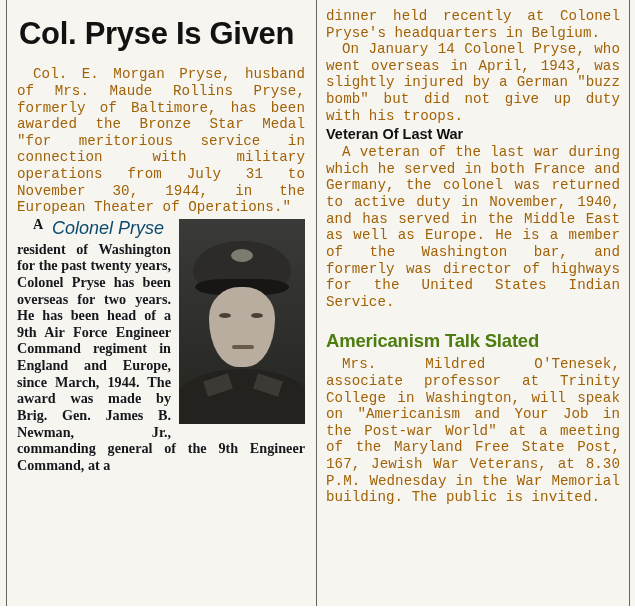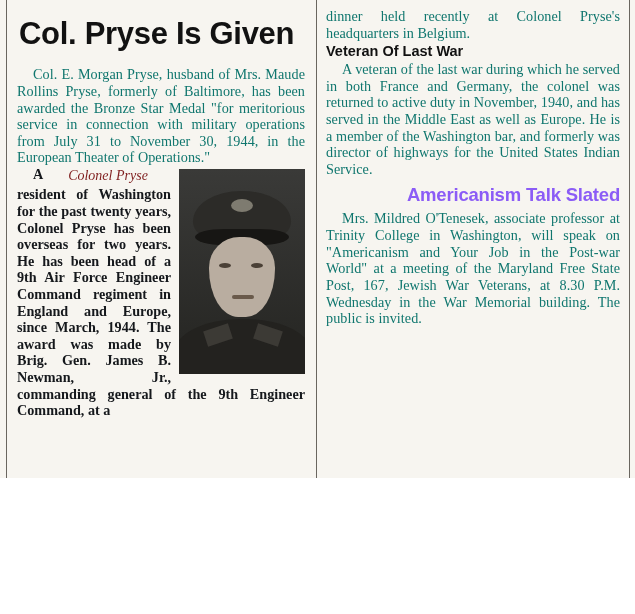--- a/index.html
+++ b/index.html
@@ -10,21 +10,21 @@
   body {
     width: 635px;
     height: 614px;
     overflow: hidden;
     font-family: "Liberation Serif", serif;
     color: #1b1b1b;
   }
   #page {
     position: relative;
     width: 635px;
-    height: 478px;
+    height: 606px;
     background: #f7f5f0;
     box-sizing: border-box;
   }
   
   .rule-v {
     position: absolute;
     top: 0;
     bottom: 0;
     width: 1px;
     background: #6a665f;
@@ -57,25 +57,25 @@
     line-height: 1.30;
     letter-spacing: -0.3px;
     color: #121212;
     margin: 4px 0 12px 0;
     padding-left: 2px;
   }
   .headline span { display: block; }
 
   
   .body-text {
-    font-family: Liberation Serif, serif;
+    font-family: Liberation Mono, monospace;
     font-size: 14.2px;
     line-height: 1.17;
     text-align: justify;
-    color: #0f766e;
+    color: #a16207;
     letter-spacing: 0.05px;
   }
   .body-text p {
     margin: 0 0 0 0;
     text-indent: 16px;
   }
   .body-text p.noindent { text-indent: 0; }
 
   
   .wrap-block {
@@ -153,47 +153,47 @@
     position: absolute;
     top: 158px;
     width: 26px; height: 16px;
     background: #3c3a35;
     transform: rotate(18deg);
   }
   .photo .collar-l { left: 26px; transform: rotate(-18deg); }
   .photo .collar-r { left: 76px; }
 
   .caption {
-    font-family: Liberation Serif, serif;
+    font-family: Liberation Sans, sans-serif;
     font-style: italic;
-    font-size: 14px;
+    font-size: 18px;
     text-align: center;
-    color: #7f1d1d;
+    color: #0c4a6e;
     clear: none;
     margin: 2px 0 2px 0;
     width: 126px;
     float: right;
   }
 
   
   .subhead {
     font-family: "Liberation Sans", sans-serif;
     font-weight: bold;
     font-size: 14.5px;
     text-align: left;
     margin: 2px 0 2px 0;
     color: #111;
   }
   .subhead-big {
     font-family: "Liberation Sans", sans-serif;
     font-weight: bold;
     font-size: 18.5px;
-    text-align: right;
-    margin: 7px 0 4px 0;
-    color: #8b5cf6;
+    text-align: left;
+    margin: 20px 0 4px 0;
+    color: #4d7c0f;
     letter-spacing: -0.2px;
   }
 </style>
 </head>
 <body>
 
 <div id="page">
 
   <div class="rule-v" id="rule-left"></div>
   <div class="rule-v" id="rule-mid"></div>
@@ -225,20 +225,21 @@
       <div class="caption">Colonel Pryse</div>
       <p style="margin:0; text-indent:16px;font-weight:bold;">A resident of Washington for the past twenty years, Colonel Pryse has been overseas for two years. He has been head of a 9th Air Force Engineer Command regiment in England and Europe, since March, 1944. The award was made by Brig. Gen. James B. Newman, Jr., commanding general of the 9th Engineer Command, at a</p>
     </div>
 
   </div>
 
   <div class="col" id="col-right">
 
     <div class="body-text">
       <p class="noindent">dinner held recently at Colonel Pryse's headquarters in Belgium.</p>
+      <p>On January 14 Colonel Pryse, who went overseas in April, 1943, was slightly injured by a German "buzz bomb" but did not give up duty with his troops.</p>
     </div>
 
     <div class="subhead">Veteran Of Last War</div>
 
     <div class="body-text">
       <p>A veteran of the last war during which he served in both France and Germany, the colonel was returned to active duty in November, 1940, and has served in the Middle East as well as Europe. He is a member of the Washington bar, and formerly was director of highways for the United States Indian Service.</p>
     </div>
 
     <div class="subhead-big">Americanism Talk Slated</div>
 

